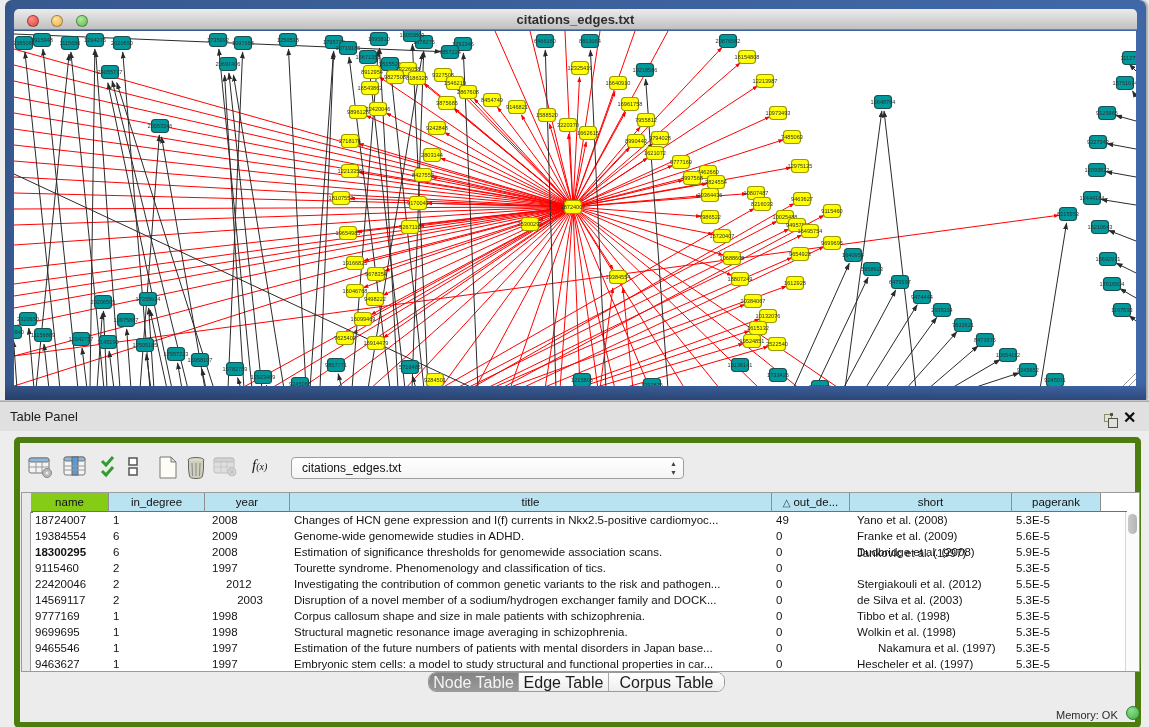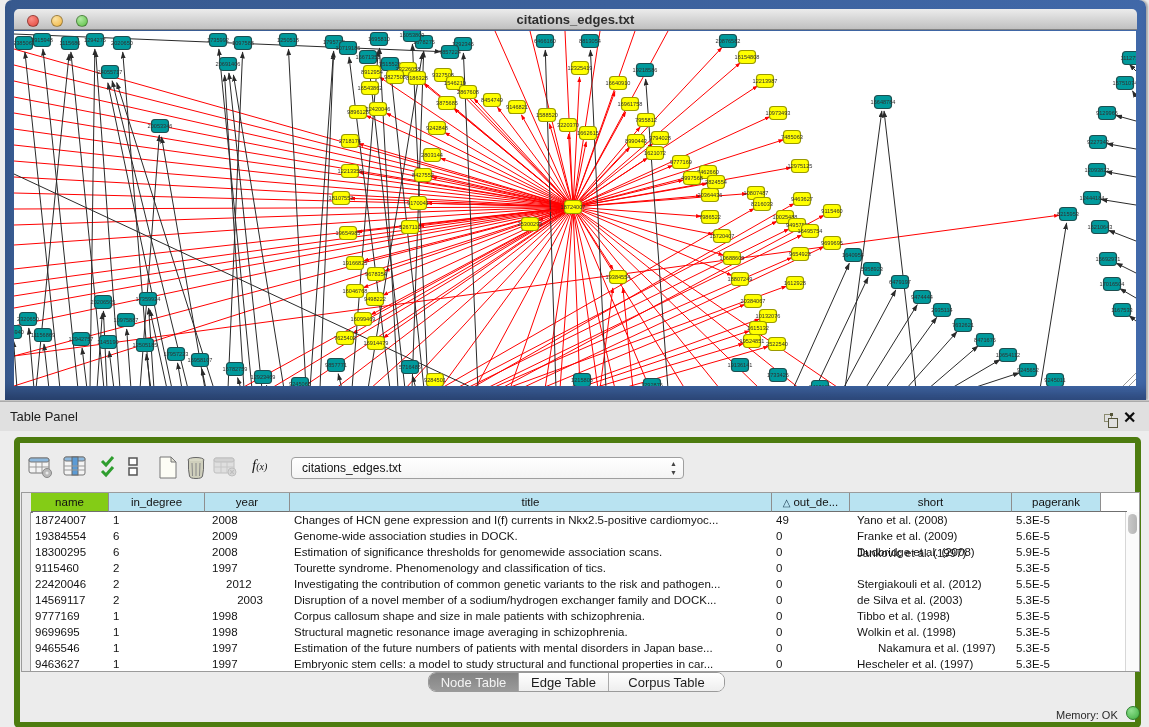--- a/index.html
+++ b/index.html
@@ -31,21 +31,21 @@
 .hcell{position:absolute;top:0;height:19px;border-right:1px solid #8e8e8e;border-bottom:1px solid #6f6f6f;font-size:11.5px;text-align:center;line-height:18px;color:#111}
 .hgray{background:#84cc16}
 .hblue{background:#b9e3f1}
 .hwhite{background:#fff;border-right:none}
 .gutter{position:absolute;left:0;top:19px;width:9px;bottom:0;background:#e9e9e9;border-right:1px solid #9e9e9e}
 .rows{position:absolute;left:0;top:19px;right:0;bottom:0;overflow:hidden}
 .cell{position:absolute;height:16px;line-height:16px;font-size:11.5px;color:#131313;white-space:nowrap;overflow:hidden}
 #vscroll{position:absolute;right:0;top:19px;width:14px;bottom:0;background:#fbfbfb;border-left:1px solid #d7d7d7}
 #vthumb{position:absolute;left:2px;top:2px;width:9px;height:20px;background:linear-gradient(90deg,#c9c9c9,#b5b5b5);border-radius:5px}
 #tabs{position:absolute;left:428px;top:672px;height:20px;border:1px solid #9a9a9a;border-radius:8px;overflow:hidden;background:#fff}
-.seg{float:left;height:20px;line-height:19px;font-size:13px;text-align:center;color:#1c1c1c;background:linear-gradient(#fff,#ececec);border-right:1px solid #aaa}
+.seg{float:left;height:20px;line-height:19px;font-size:16px;text-align:center;color:#1c1c1c;background:linear-gradient(#fff,#ececec);border-right:1px solid #aaa}
 .seg.sel{background:linear-gradient(#848484,#9c9c9c);color:#f4f4f4}
 .seg:last-child{border-right:none}
 #status-mem{position:absolute;left:1056px;top:709px;font-size:11px;color:#2a2a2a}
 #mem-dot{position:absolute;left:1126px;top:706px;width:14px;height:14px;border-radius:50%;background:radial-gradient(circle at 35% 30%,#8fe08f,#3fae3f);border:1px solid #2d7d2d}
 .sort-tri{color:#16394f;font-size:10px;margin-right:3px}
 </style>
 </head>
 <body>
 
 <div id="net-window">
@@ -619,25 +619,25 @@
           <div class="cell" style="left: 13px; top: 0px; width: 72px;">18724007</div>
           <div class="cell" style="left: 91px; top: 0px; width: 90px;">1</div>
           <div class="cell" style="left: 190px; top: 0px; width: 76px;">2008</div>
           <div class="cell" style="left: 272px; top: 0px; width: 476px;">Changes of HCN gene expression and I(f) currents in Nkx2.5-positive cardiomyoc...</div>
           <div class="cell" style="left: 754px; top: 0px; width: 72px;">49</div>
           <div class="cell" style="left: 835px; top: 0px; width: 153px;">Yano et al. (2008)</div>
           <div class="cell" style="left: 994px; top: 0px; width: 83px;">5.3E-5</div>
           <div class="cell" style="left: 13px; top: 16px; width: 72px;">19384554</div>
           <div class="cell" style="left: 91px; top: 16px; width: 90px;">6</div>
           <div class="cell" style="left: 190px; top: 16px; width: 76px;">2009</div>
-          <div class="cell" style="left: 272px; top: 16px; width: 476px;">Genome-wide association studies in DOCK.</div>
+          <div class="cell" style="left: 272px; top: 16px; width: 476px;">Genome-wide genomewide studies in ADHD.</div>
           <div class="cell" style="left: 754px; top: 16px; width: 72px;">0</div>
           <div class="cell" style="left: 835px; top: 16px; width: 153px;">Franke et al. (2009)</div>
           <div class="cell" style="left: 994px; top: 16px; width: 83px;">5.6E-5</div>
-          <div class="cell" style="left: 13px; top: 32px; width: 72px;">18300295</div>
+          <div class="cell" style="left: 13px; top: 32px; width: 72px; font-weight: bold;">18300295</div>
           <div class="cell" style="left: 91px; top: 32px; width: 90px;">6</div>
           <div class="cell" style="left: 190px; top: 32px; width: 76px;">2008</div>
           <div class="cell" style="left: 272px; top: 32px; width: 476px;">Estimation of significance thresholds for genomewide association scans.</div>
           <div class="cell" style="left: 754px; top: 32px; width: 72px;">0</div>
           <div class="cell" style="left: 835px; top: 32px; width: 153px;">Dudbridge et al. (2008)</div>
           <div class="cell" style="left: 994px; top: 32px; width: 83px;">5.9E-5</div>
           <div class="cell" style="left: 13px; top: 48px; width: 72px;">9115460</div>
           <div class="cell" style="left: 91px; top: 48px; width: 90px;">2</div>
           <div class="cell" style="left: 190px; top: 48px; width: 76px;">1997</div>
           <div class="cell" style="left: 272px; top: 48px; width: 476px;">Tourette syndrome. Phenomenology and classification of tics.</div>

